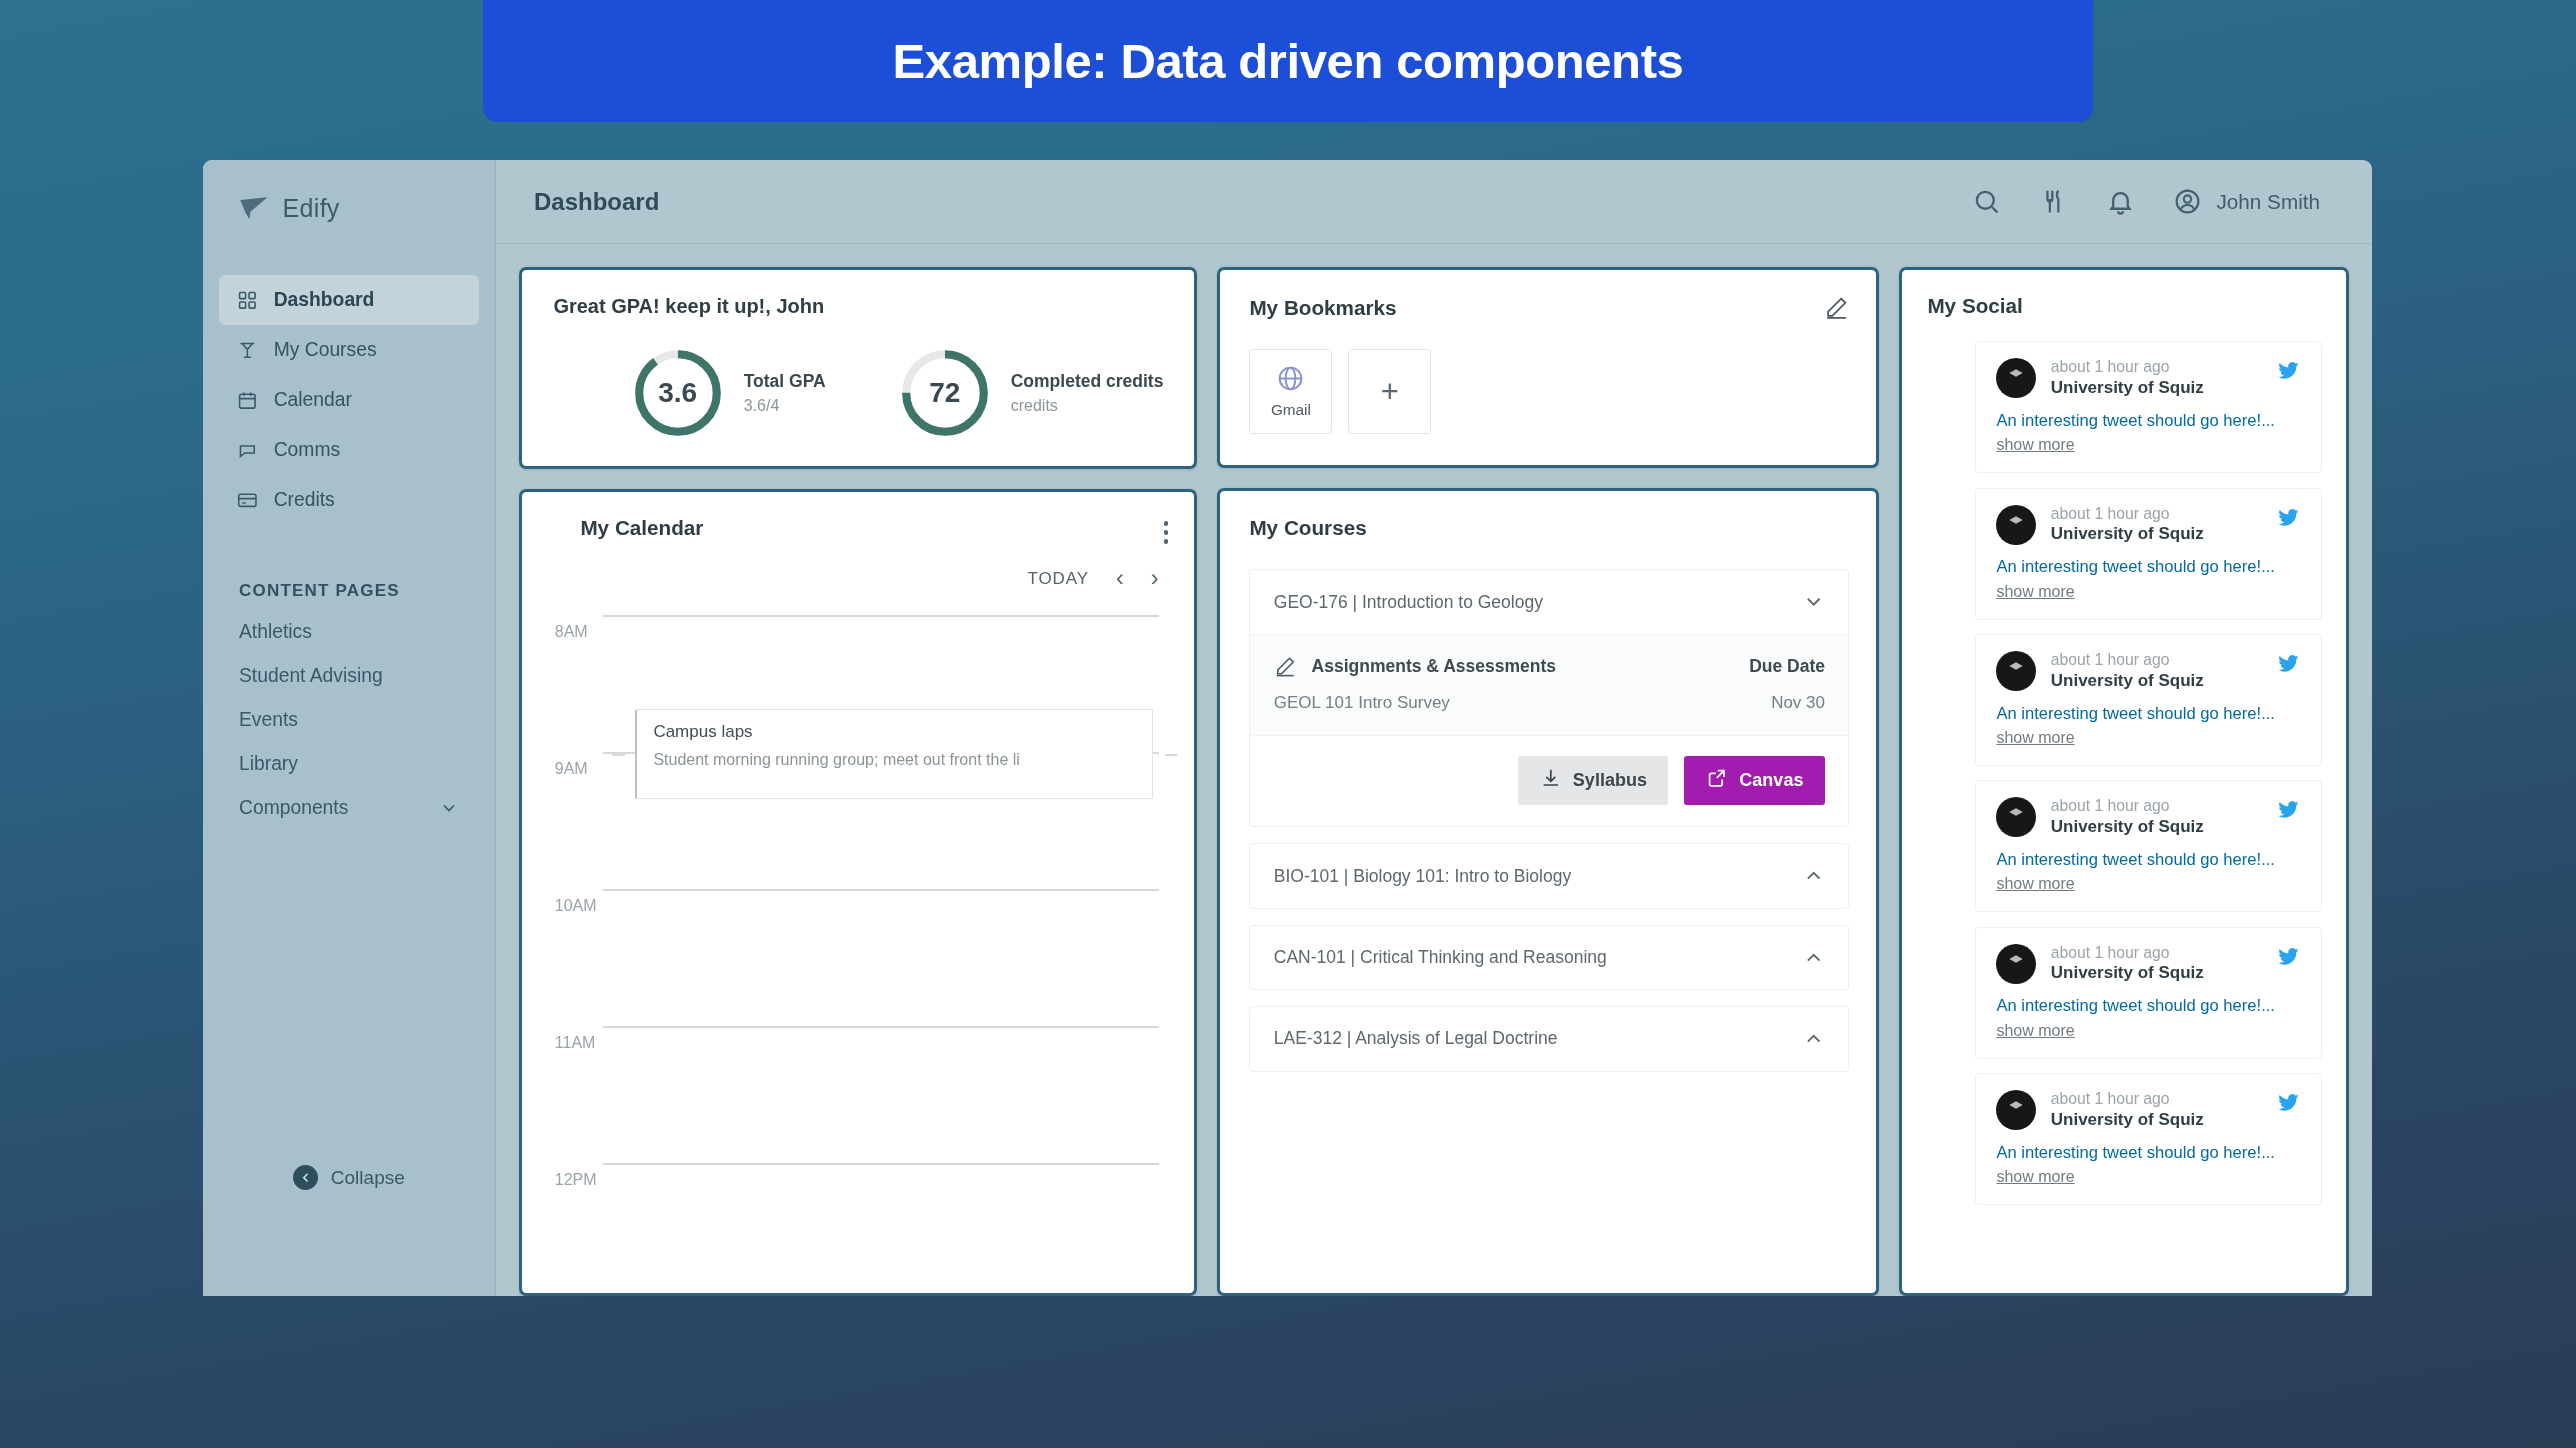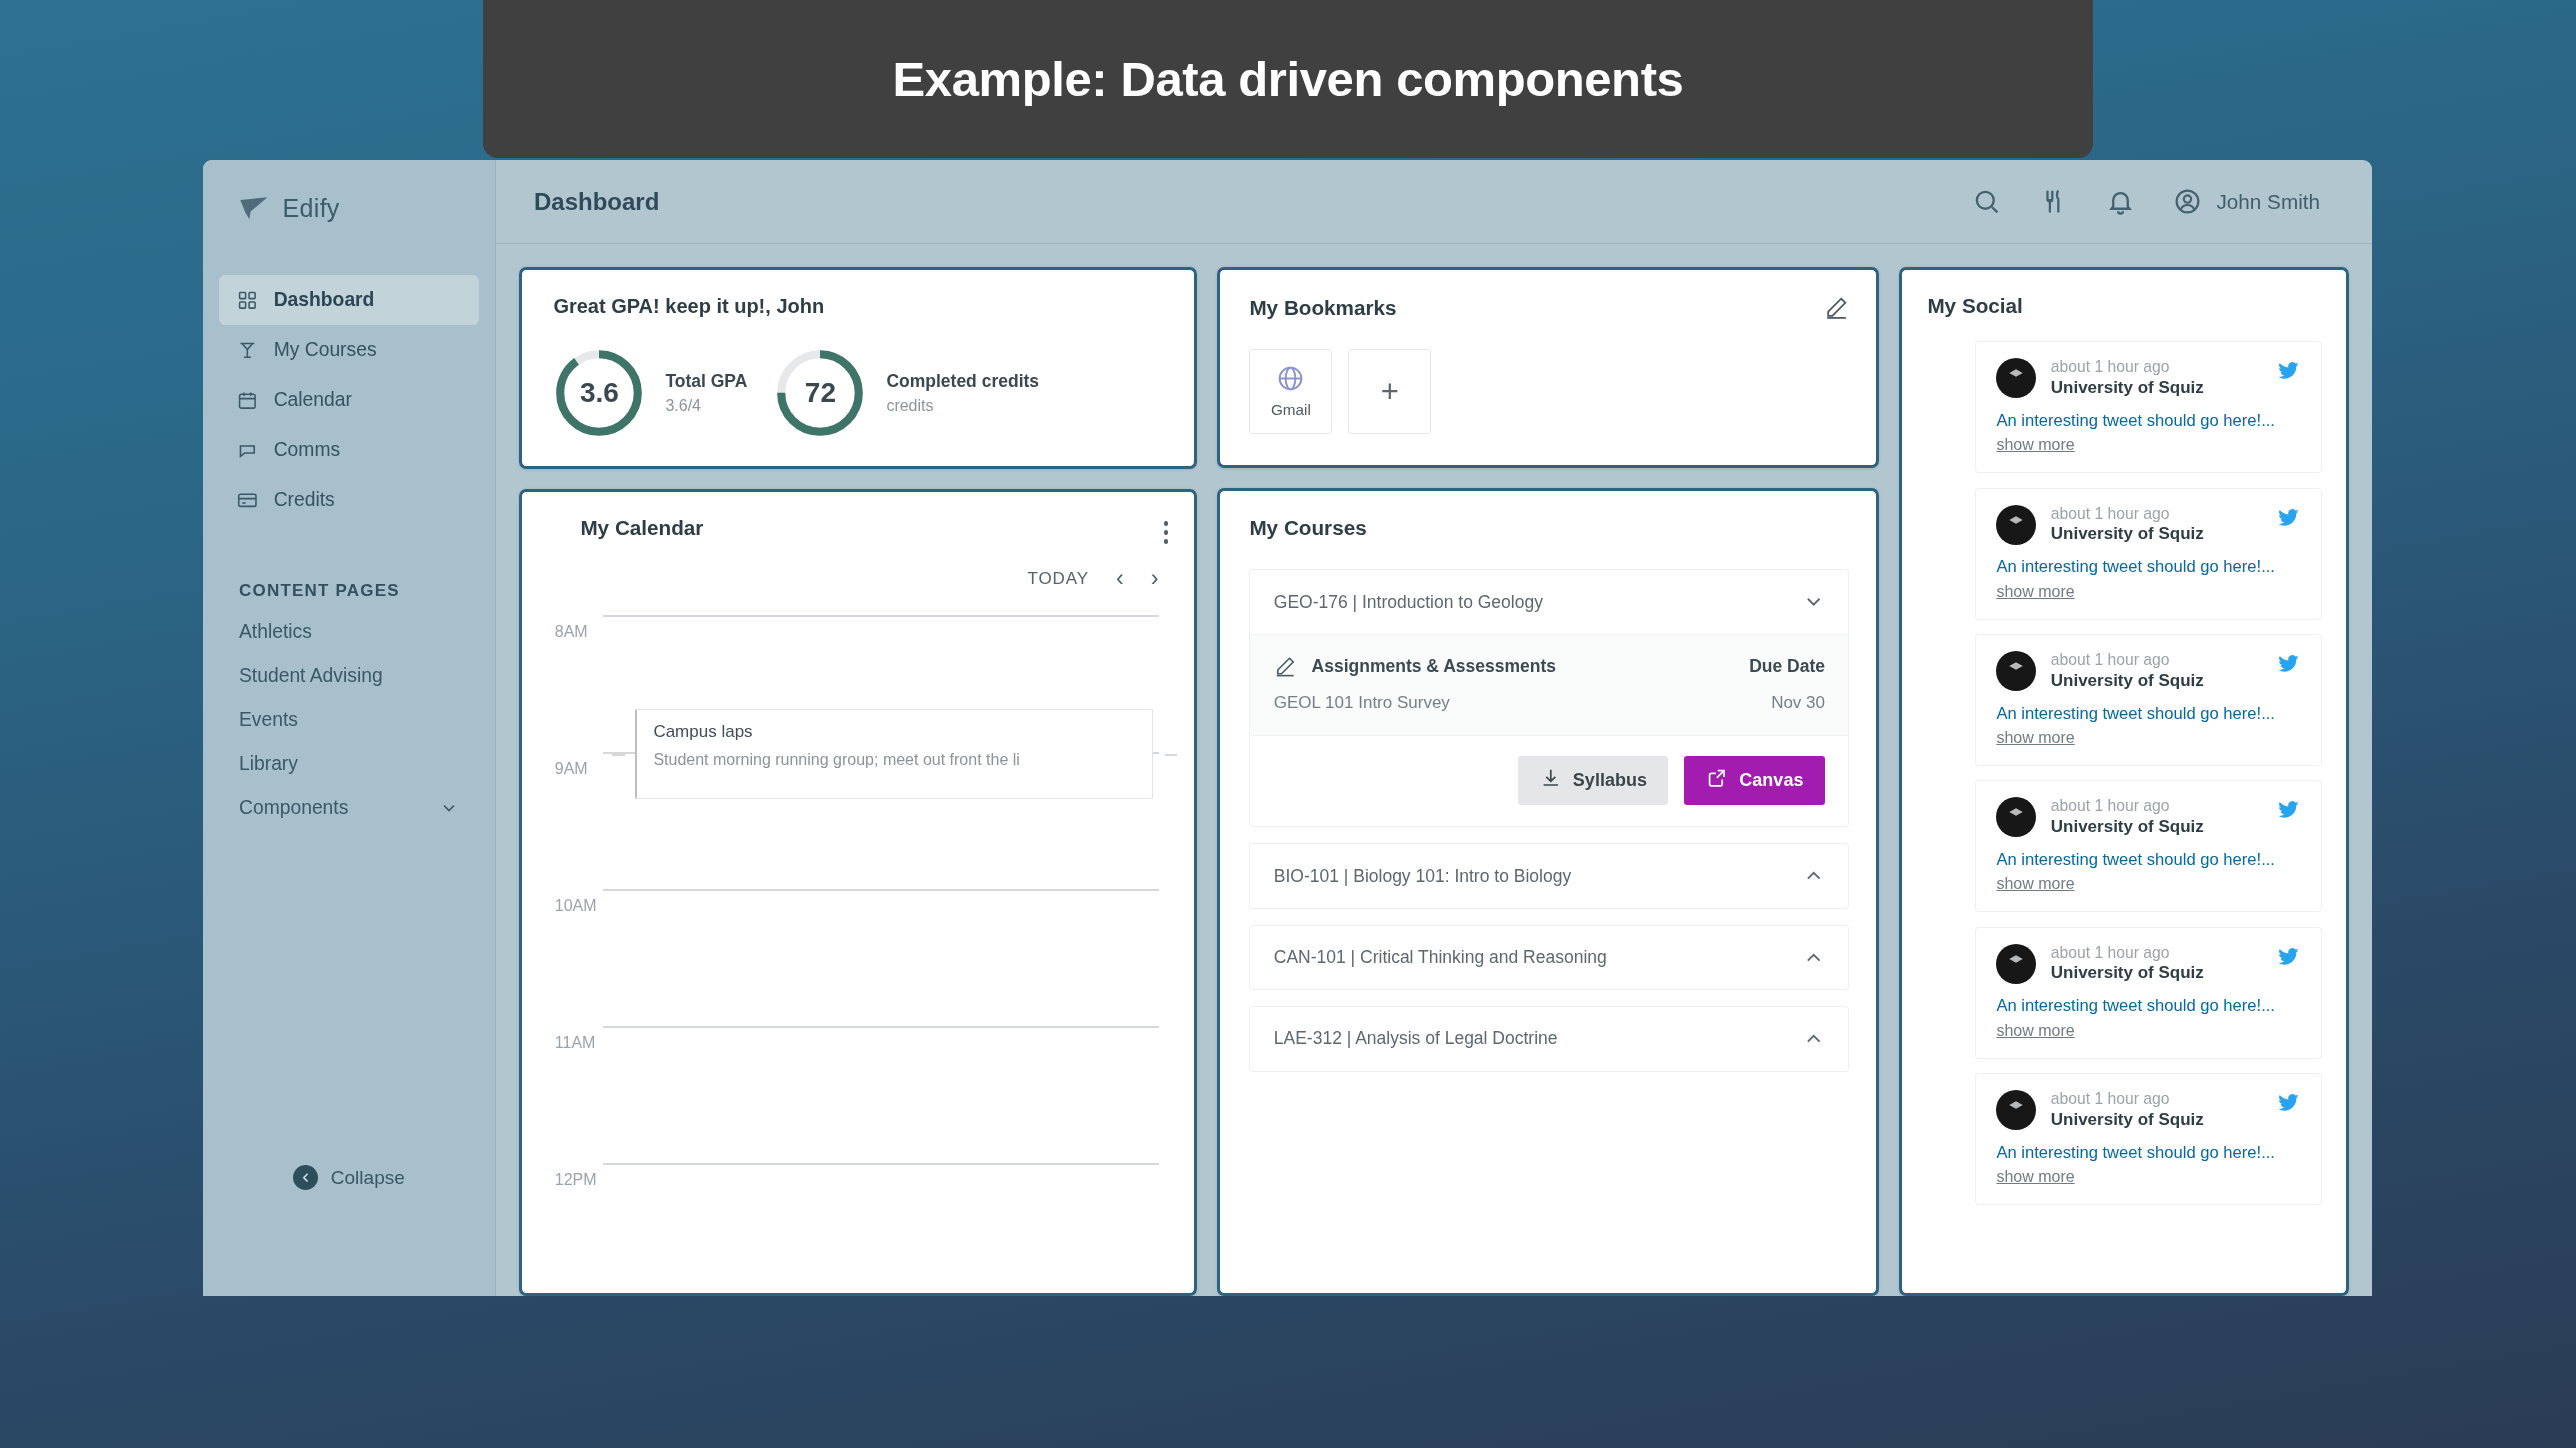--- a/index.html
+++ b/index.html
@@ -5,22 +5,22 @@
   * { box-sizing: border-box; margin: 0; padding: 0; }
   html, body { width: 2576px; height: 1448px; overflow: hidden; }
   body {
     font-family: "Liberation Sans", sans-serif;
     background: linear-gradient(170deg, #2d708f 0%, #2b6a8a 22%, #2b5c7c 45%, #2a4a68 70%, #2b3c55 100%);
     position: relative;
   }
 
   
   #banner {
-    position: absolute; left: 483px; top: 0; width: 1610px; height: 158px;
-    background: #404040;
+    position: absolute; left: 483px; top: 0; width: 1610px; height: 122px;
+    background: #1d4ed8;
     border-bottom-left-radius: 14.4px; border-bottom-right-radius: 14.4px;
     display: flex; align-items: center; justify-content: center;
   }
   #banner .title {
     color: #ffffff; font-size: 49px; font-weight: bold; letter-spacing: -0.4px;
   }
 
   
   #app {
     position: absolute; left: 203px; top: 160px; width: 2169px; height: 1136px;
@@ -95,21 +95,21 @@
   .card {
     background: #ffffff; border-radius: 4.5px;
     box-shadow: 0 0.9px 2.7px rgba(40,70,90,.16);
   }
   .card.hi { border: 3.6px solid #2c6480; border-radius: 7.2px; background:#fff; }
   .card-title { font-size: 20.7px; font-weight: bold; color: #2f3d45; }
 
   
   .gpa-card { padding: 25px 31px 27px 31px; }
   .gpa-head { font-size: 20px; font-weight: bold; color: #2f3d45; }
-  .gpa-row { display: flex; gap: 27px; margin-top: 29px; align-items: center; }
+  .gpa-row { display: flex; gap: 73px; margin-top: 29px; align-items: center; justify-content: flex-end; }
   .stat { display: flex; align-items: center; gap: 20px; }
   .donut { width: 92px; height: 92px; position: relative; flex: 0 0 92px; }
   .donut svg { transform: rotate(-90deg); width: 92px; height: 92px; }
   .donut .val {
     position: absolute; inset: 0; display: flex; align-items: center; justify-content: center;
     font-size: 28px; font-weight: bold; color: #3b4850;
   }
   .stat .lbl { font-size: 17.5px; font-weight: bold; color: #3b4850; line-height: 1.45; }
   .stat .sub { font-size: 16px; color: #8b959b; line-height: 1.45; }
 

